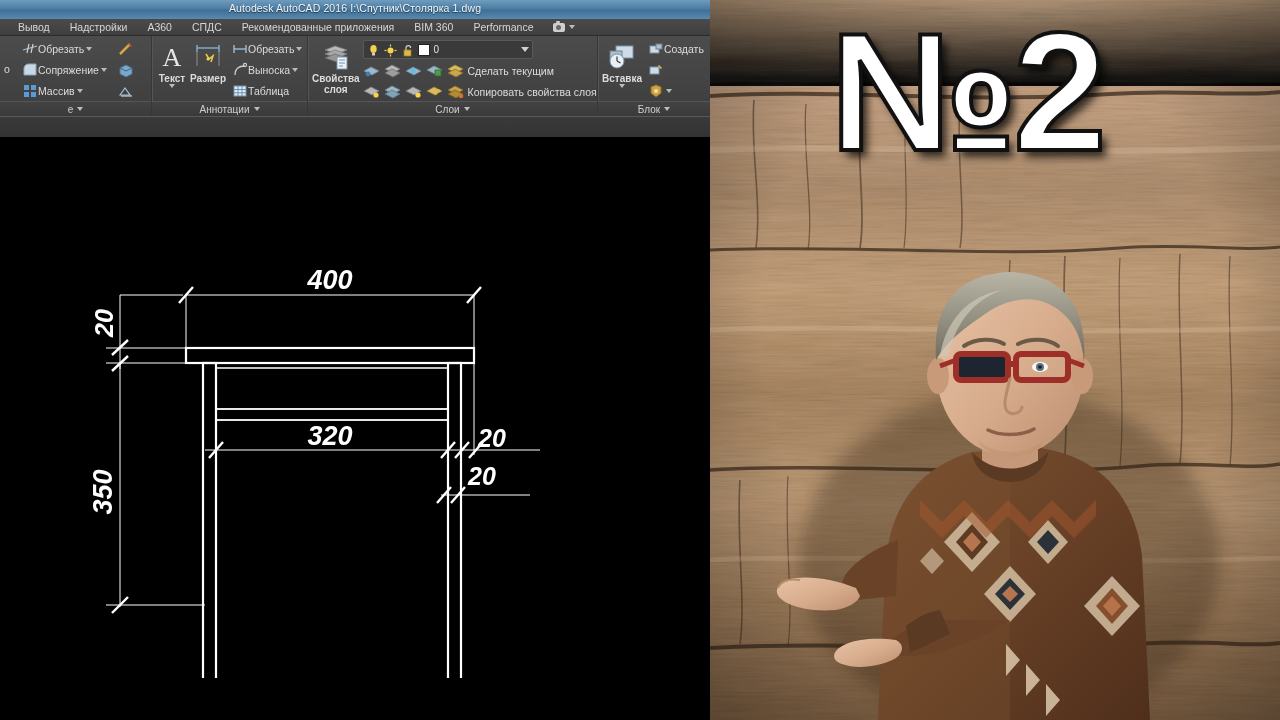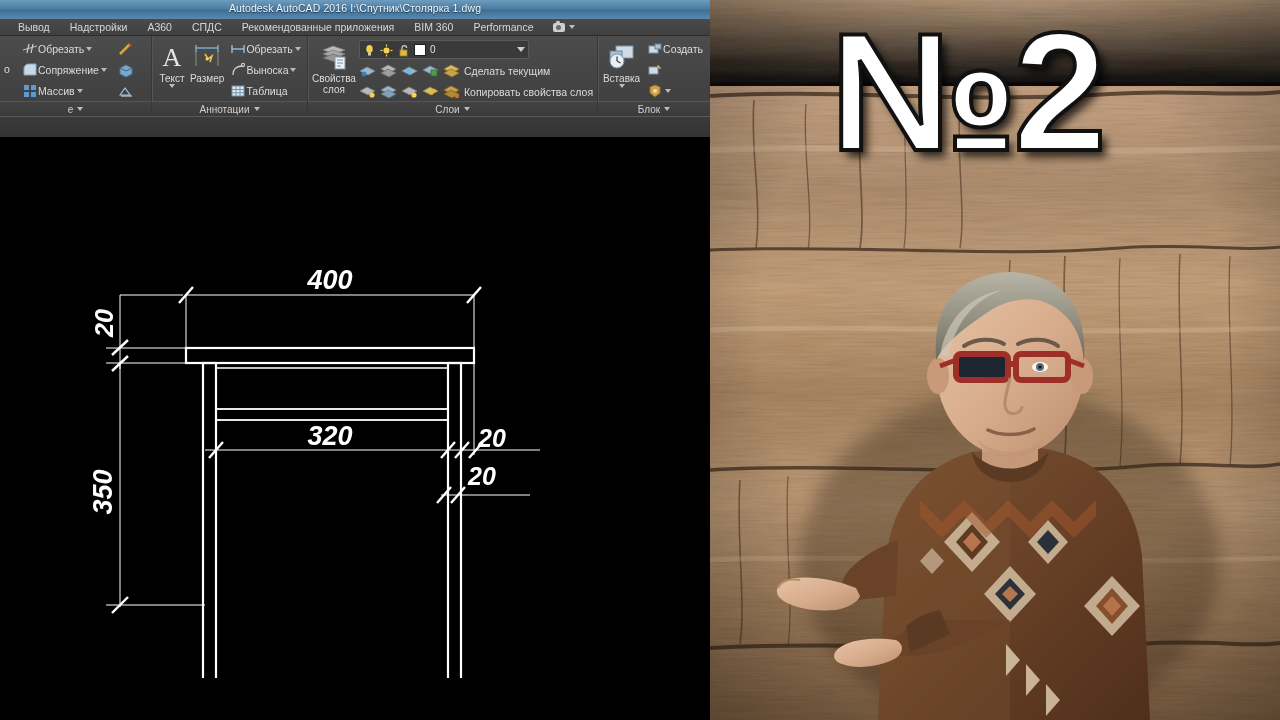--- a/index.html
+++ b/index.html
@@ -74,21 +74,21 @@
 
   
   .vstack { display:flex; flex-direction:column; gap:1px; }
   .rowbtn { display:flex; align-items:center; height:20px; padding:0 3px; }
   .rowbtn .lbl { font-size:10.5px; color:#dcdcdc; white-space:nowrap; }
   .rowbtn .dd { width:0;height:0;border-left:3px solid transparent;border-right:3px solid transparent;border-top:4px solid #b9b9b9; margin-left:2px;}
   .ic { width:16px; height:16px; position:relative; flex:0 0 16px; }
 
   
   .bigbtn { width:48px; display:flex; flex-direction:column; align-items:center; gap:1px; padding-top:2px;}
-  .bigbtn .biglbl { font-size:10px; color:#dcdcdc; text-align:right; line-height:10px;}
+  .bigbtn .biglbl { font-size:10px; color:#dcdcdc; text-align:right; line-height:10px;font-weight:bold;}
   .bigbtn .bigic { width:32px; height:32px; position:relative; display:flex; align-items:center; justify-content:center;}
 
   
   .layerbar {
     width:170px; height:19px; background:#3a3a3a; border:1px solid #5a5a5a;
     border-radius:2px; display:flex; align-items:center; gap:4px; padding:0 3px;
   }
   .layerbar .sw { width:12px;height:12px;background:#fff;border:1px solid #222; }
   .layerbar .lnum { font-size:10px;color:#e0e0e0; }
   .layerbar .arr { margin-left:auto; width:0;height:0;border-left:4px solid transparent;border-right:4px solid transparent;border-top:5px solid #cfcfcf; }

